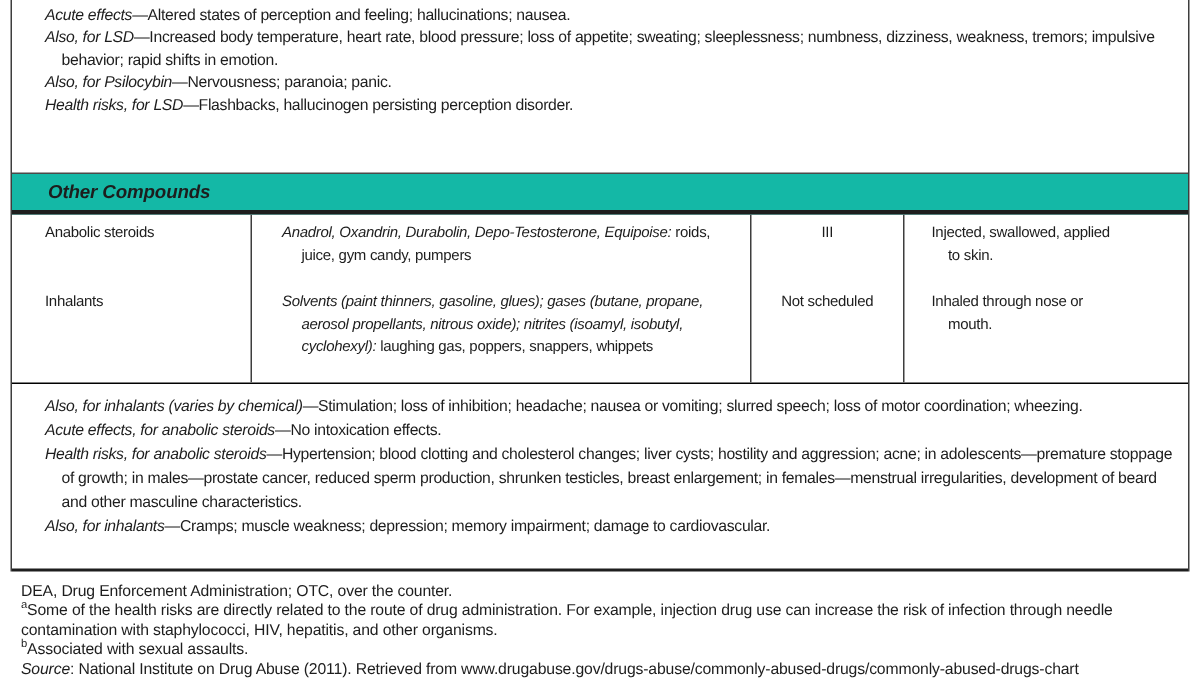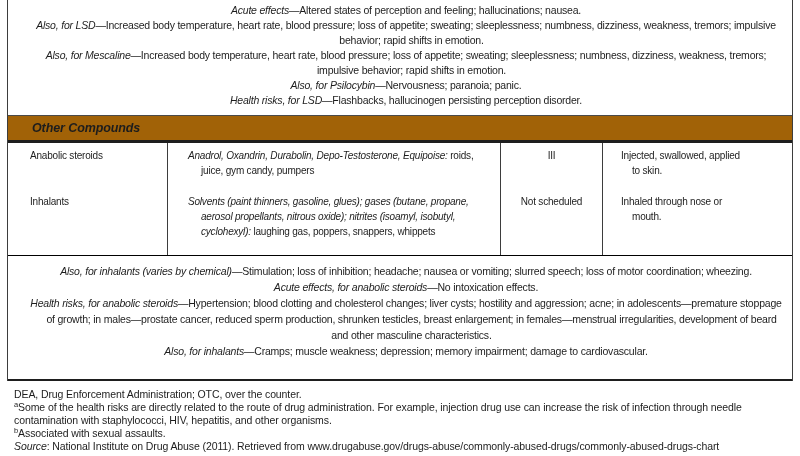--- a/index.html
+++ b/index.html
@@ -19,25 +19,25 @@
     border-right: 1.5px solid #3d3d3d;
   }
   .sec-top {
     box-sizing: border-box;
     height: 116px;
     padding: 3px 10px 0 22px;
     border-bottom: 1px solid #4a4a4a;
     font-size: 10.5px; line-height: 15px; letter-spacing: -0.2px;
     overflow: hidden;
   }
-  .hang { padding-left: 11px; text-indent: -11px; margin: 0; text-align: center; }
+  .hang { padding-left: 11px; text-indent: -11px; margin: 0; }
   .sec-header {
     box-sizing: border-box;
     height: 27px;
-    background: #a16207;
+    background: #14b8a6;
     padding: 5px 0 0 24px;
     border-bottom: 3px solid #1e1e1e;
     font-size: 12.5px; font-weight: bold; font-style: italic;
     letter-spacing: -0.1px;
   }
   .sec-body {
     box-sizing: border-box;
     height: 113px;
     border-bottom: 1px solid #000000;
     display: grid;
@@ -72,21 +72,20 @@
   i { font-style: italic; }
 </style>
 </head>
 <body>
 
 <div class="drug-table">
 
   <div class="sec-top">
     <p class="hang"><i>Acute effects</i><span>—Altered states of perception and feeling; hallucinations; nausea.</span></p>
     <p class="hang"><i>Also, for LSD</i><span>—Increased body temperature, heart rate, blood pressure; loss of appetite; sweating; sleeplessness; numbness, dizziness, weakness, tremors; impulsive behavior; rapid shifts in emotion.</span></p>
-    <p class="hang"><i>Also, for Mescaline</i><span>—Increased body temperature, heart rate, blood pressure; loss of appetite; sweating; sleeplessness; numbness, dizziness, weakness, tremors; impulsive behavior; rapid shifts in emotion.</span></p>
     <p class="hang"><i>Also, for Psilocybin</i><span>—Nervousness; paranoia; panic.</span></p>
     <p class="hang"><i>Health risks, for LSD</i><span>—Flashbacks, hallucinogen persisting perception disorder.</span></p>
   </div>
 
   <div class="sec-header">
     <span>Other Compounds</span>
   </div>
 
   <div class="sec-body">
     <div class="col col-substance">

